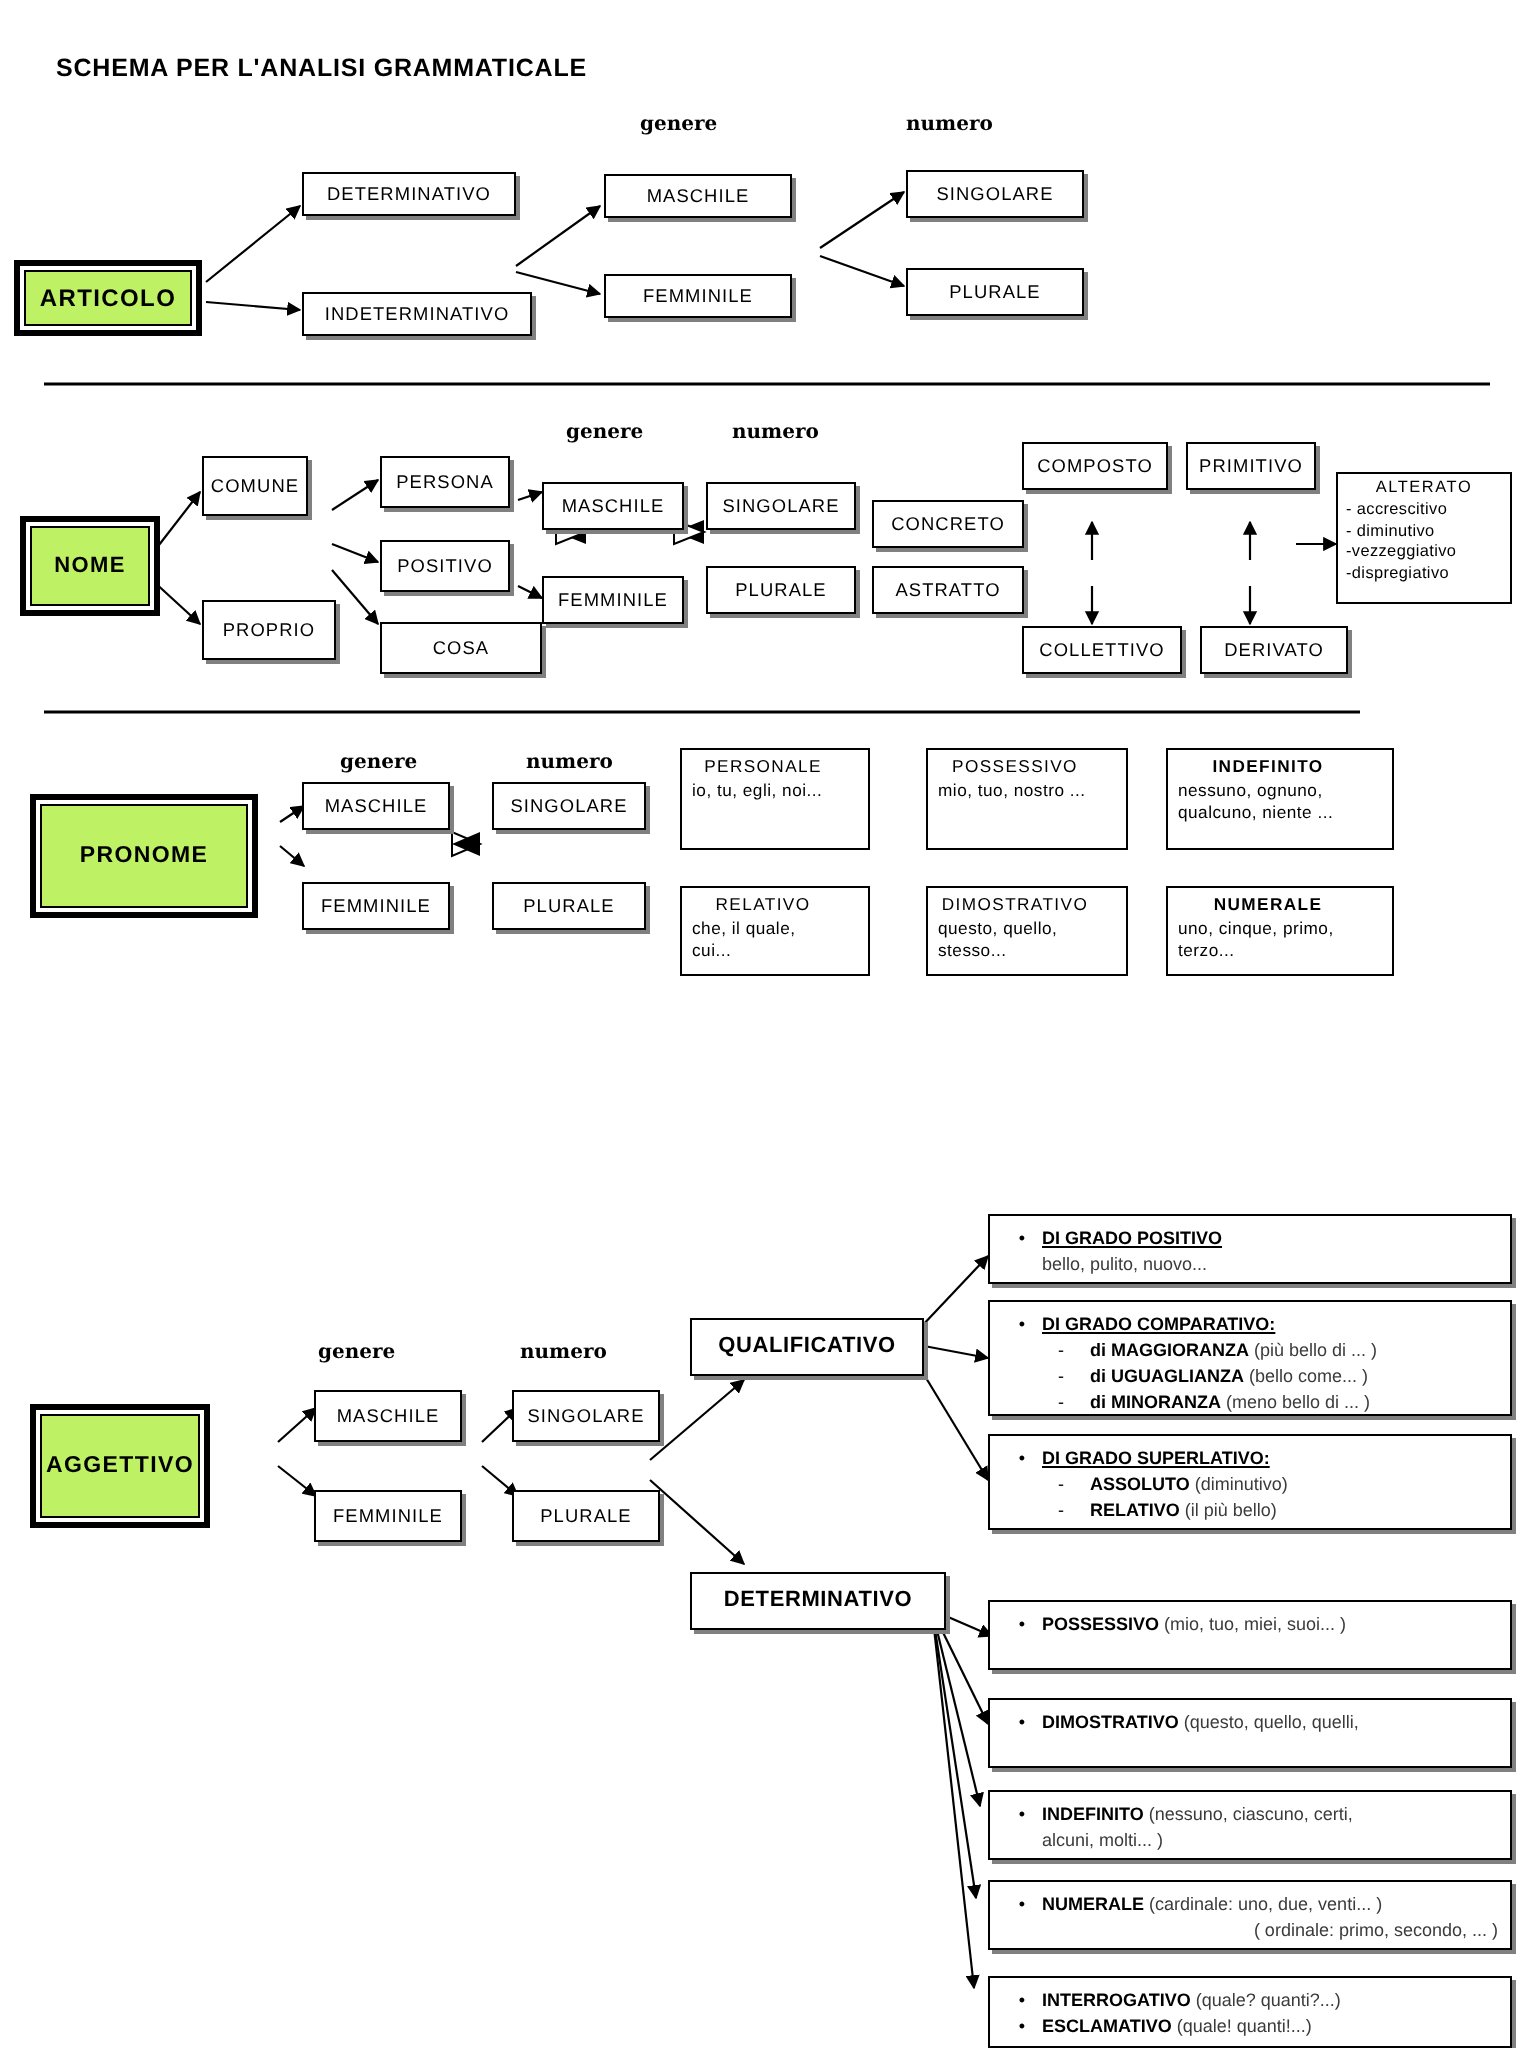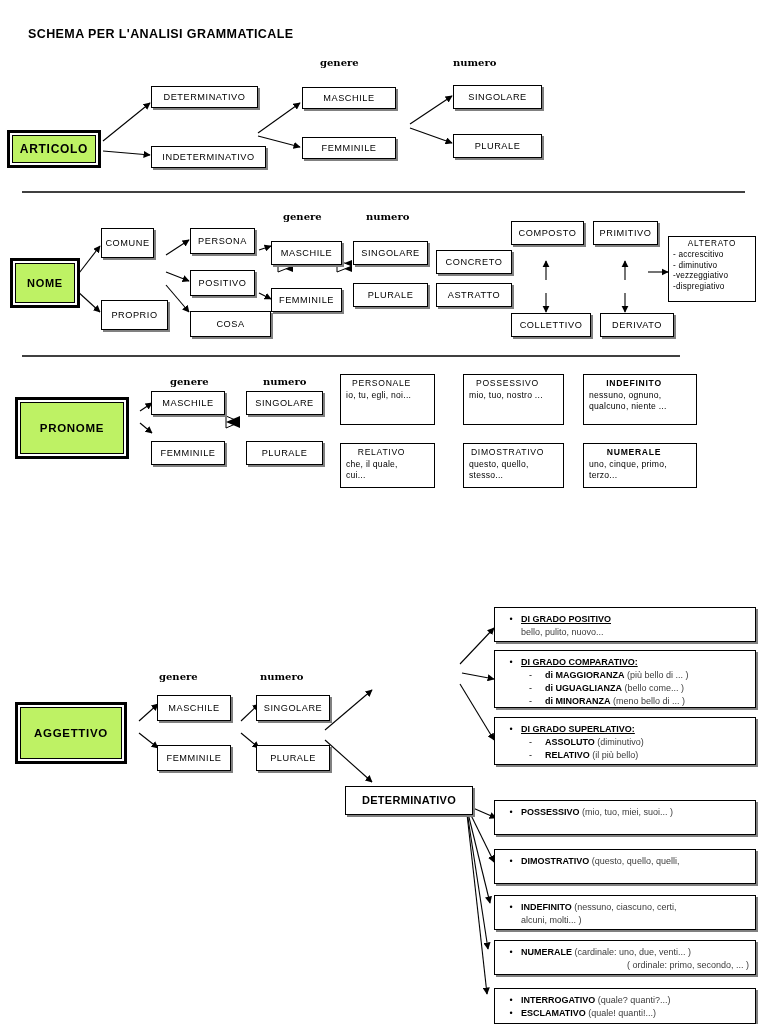--- a/index.html
+++ b/index.html
@@ -233,27 +233,28 @@
     <span class="bd">questo, quello, stesso...</span>
   </div>
   <div class="tbox sh" style="left:583px;top:443px;width:114px;height:45px">
     <span class="hd b">NUMERALE</span>
     <span class="bd">uno, cinque, primo, terzo...</span>
   </div>
 
   <div class="lbl" style="left:159px;top:671px">genere</div>
   <div class="lbl" style="left:260px;top:671px">numero</div>
 
-  <div class="root" style="left:20px;top:707px;width:102px;height:52px;font-size:11.5px">AGGETTIVO</div>
+  <div class="root" style="left:20px;top:707px;width:80px;height:52px;font-size:11.5px">AGGETTIVO</div>
 
   <div class="box sh" style="left:157px;top:695px;width:74px;height:26px">MASCHILE</div>
   <div class="box sh" style="left:157px;top:745px;width:74px;height:26px">FEMMINILE</div>
   <div class="box sh" style="left:256px;top:695px;width:74px;height:26px">SINGOLARE</div>
   <div class="box sh" style="left:256px;top:745px;width:74px;height:26px">PLURALE</div>
 
+  <div class="box sh" style="left:345px;top:659px;width:117px;height:29px;font-size:11px;font-weight:bold;letter-spacing:.3px">QUALIFICATIVO</div>
   <div class="box sh" style="left:345px;top:786px;width:128px;height:29px;font-size:11px;font-weight:bold;letter-spacing:.3px">DETERMINATIVO</div>
 
   <div class="bbox" style="left:494px;top:607px;width:262px;height:35px">
     <div class="row">
       <div class="bul">•</div>
       <div class="txt"><span class="u">DI GRADO POSITIVO</span></div>
     </div>
     <div class="row">
         <div class="bul"></div>
       <div class="txt g">bello, pulito, nuovo...</div>

